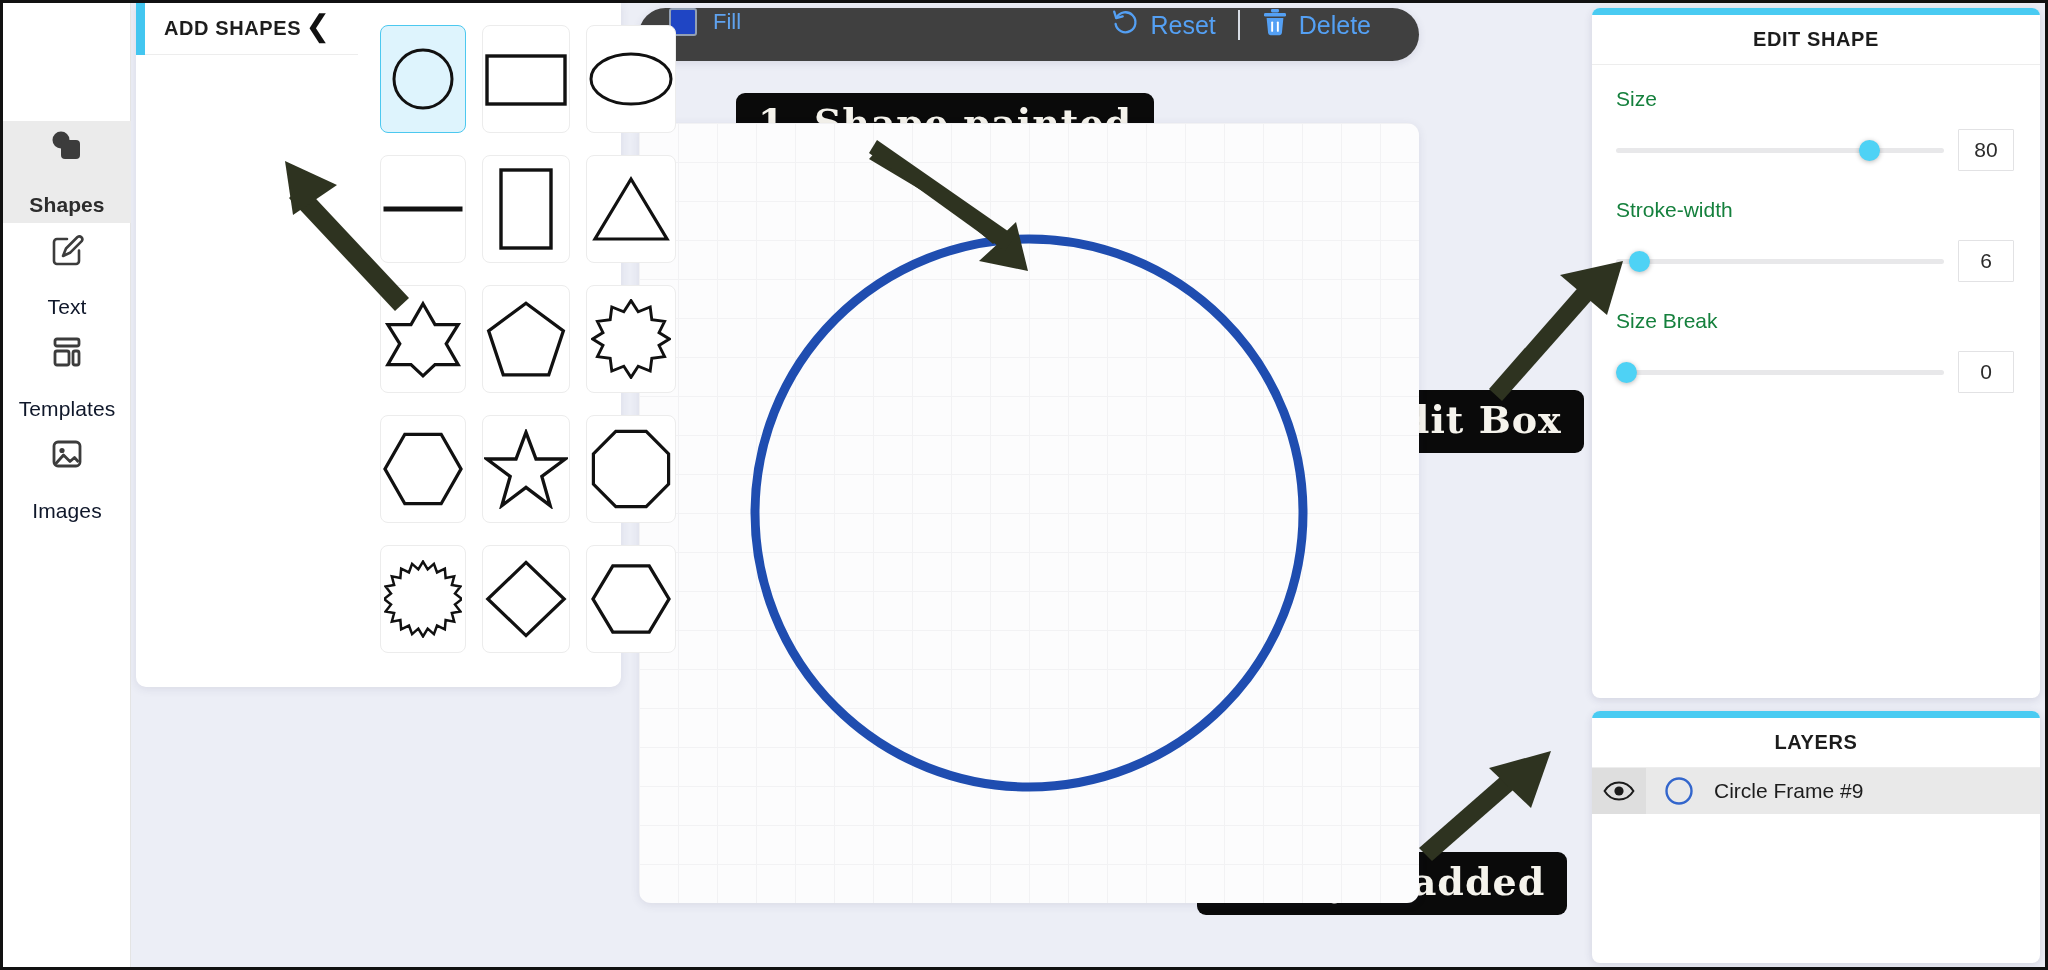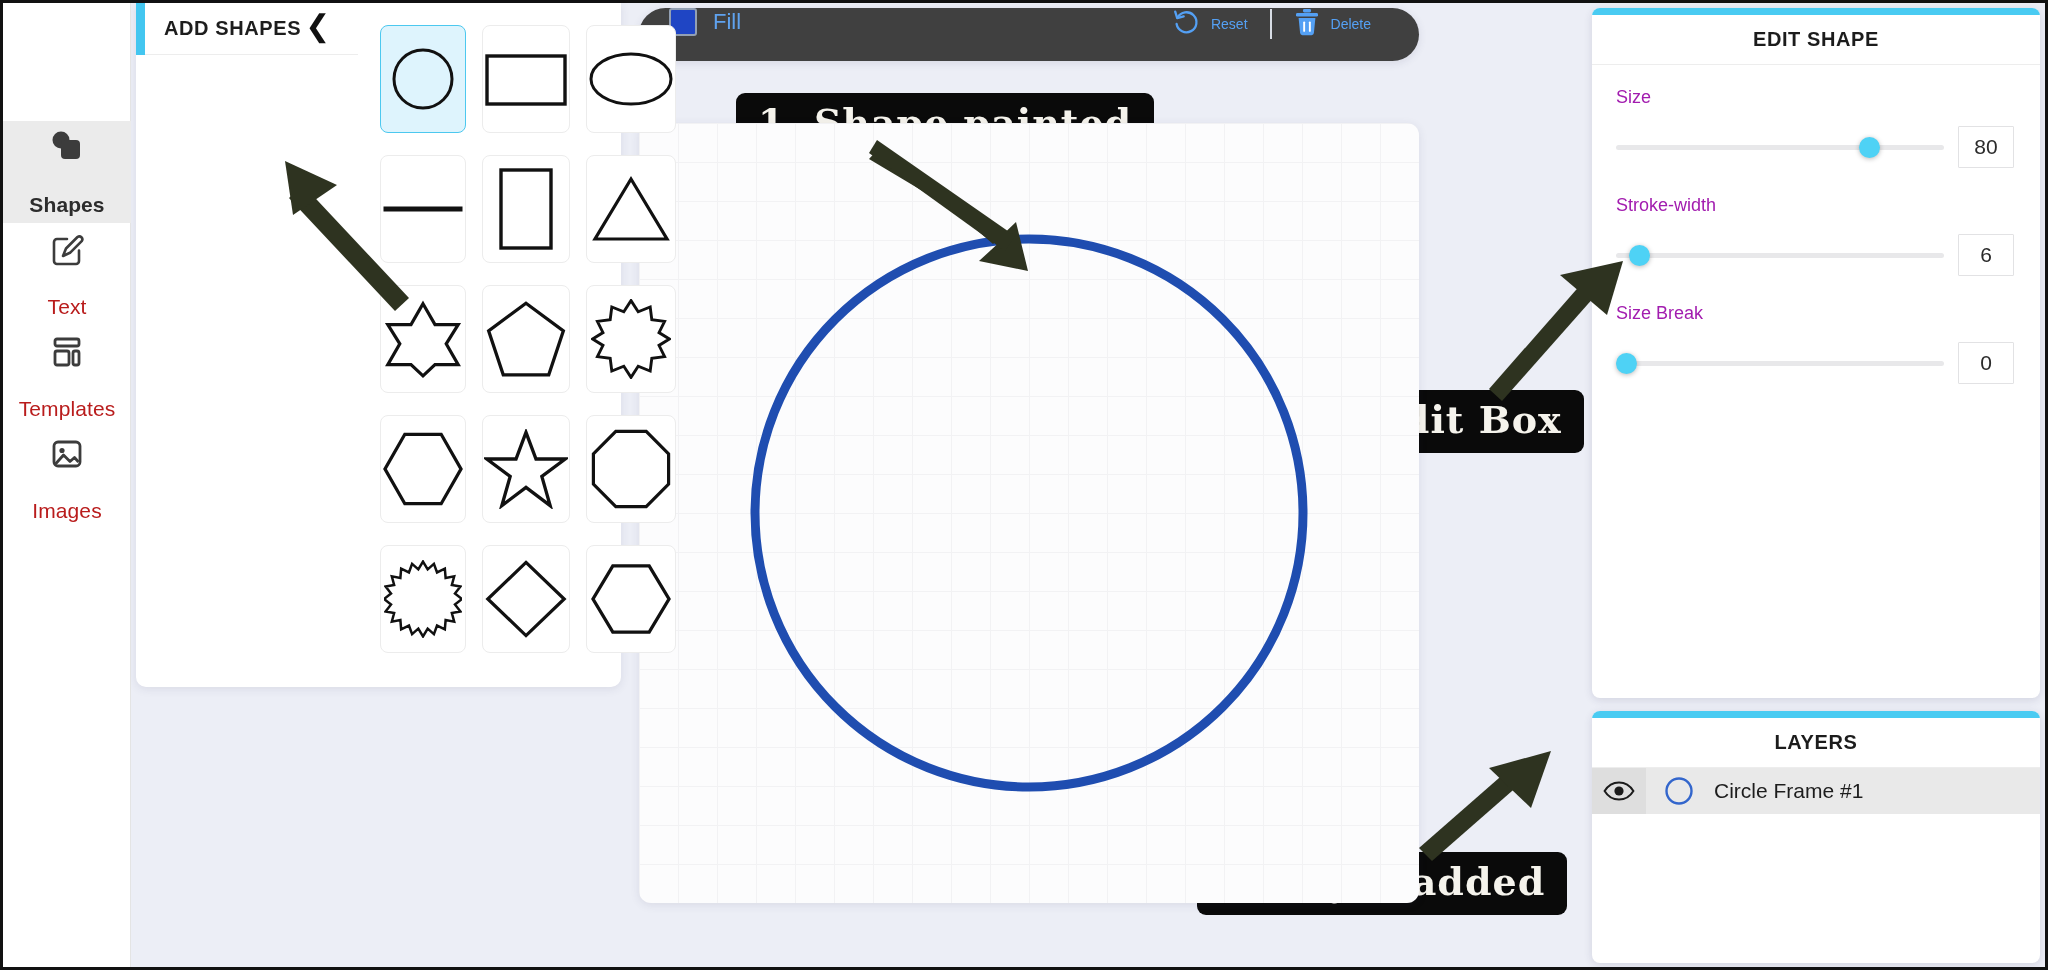--- a/index.html
+++ b/index.html
@@ -26,21 +26,21 @@
     z-index: 6;
   }
   .rail-item {
     width: 128px; height: 102px;
     display: flex; flex-direction: column;
     align-items: center; justify-content: center;
     gap: 24px; cursor: pointer;
   }
   .rail-item.active { background: #ebebeb; }
   .rail-label {
-    font-size: 21px; color: #b91c1c; font-weight: 400;
+    font-size: 21px; color: #0f172a; font-weight: 400;
     letter-spacing: .1px;
   }
   .rail-item.active .rail-label { font-weight: 700; color: #2c2c2c; }
   .rail-icon { width: 42px; height: 42px; display:block; }
 
   
   #shapes-panel {
     position: absolute; left: 133px; top: 0;
     width: 485px; height: 684px;
     background: #ffffff;
@@ -106,21 +106,21 @@
     background: #1f45c4;
     border: 2px solid #93a0b3;
     border-radius: 3px;
   }
   #fill-label { font-size: 22px; color: #5fa2ee; }
   #toolbar-right {
     margin-left: auto; display: flex; align-items: center; gap: 0;
   }
   .tb-btn {
     display: flex; align-items: center; gap: 11px;
-    color: #54a0f4; font-size: 14px; cursor: pointer;
+    color: #54a0f4; font-size: 25px; cursor: pointer;
     padding: 0 22px;
   }
   #tb-divider {
     width: 2px; height: 30px; background: #d8dde5;
   }
 
   
   #canvas-wrap {
     position: absolute; left: 636px; top: 120px;
     width: 780px; height: 780px;
@@ -160,21 +160,21 @@
   .panel-title {
     height: 50px; margin-top: 7px;
     display: flex; align-items: center; justify-content: center;
     font-size: 20px; font-weight: 700; letter-spacing: .6px;
     color: #1c1c1c;
     border-bottom: 1px solid #ededed;
   }
   #edit-body { padding: 22px 26px 0 24px; }
   .ctrl { margin-bottom: 27px; }
   .ctrl-label {
-    font-size: 18px; color: #a21caf; margin-bottom: 18px;
+    font-size: 21px; color: #15803d; margin-bottom: 18px;
   }
   .ctrl-row { display: flex; align-items: center; gap: 14px; }
   .slider { position: relative; flex: 1; height: 24px; }
   .slider-track {
     position: absolute; left: 0; right: 0; top: 10px;
     height: 5px; background: #e8e8ea; border-radius: 3px;
   }
   .slider-thumb {
     position: absolute; top: 2px;
     width: 21px; height: 21px; border-radius: 50%;
@@ -488,21 +488,21 @@
         <svg width="32" height="22" viewBox="0 0 32 22" fill="none" stroke="#1b1b1b" stroke-width="2">
           <path d="M1.6 11C5 5.4 10.3 2.4 16 2.4S27 5.4 30.4 11C27 16.6 21.7 19.6 16 19.6S5 16.6 1.6 11z"></path>
           <circle cx="16" cy="11" r="4.6" fill="#1b1b1b" stroke="none"></circle>
         </svg>
       </div>
       <div class="layer-thumb">
         <svg width="30" height="30" viewBox="0 0 30 30" fill="none" stroke="#3366cc" stroke-width="2.4">
           <circle cx="15" cy="15" r="12.5"></circle>
         </svg>
       </div>
-      <div class="layer-name">Circle Frame #1</div>
+      <div class="layer-name">Circle Frame #9</div>
     </div>
   </section>
 
   <svg id="annotations" viewBox="0 0 2048 970">
     <g fill="#2e3320">
 
       <path d="M866,156 L1000,236 L976,258 L1025,268 L1013,219 L990,241 L877,144 Z"></path>
       <path d="M866,150 L1002,248 L1012,233 L874,137 Z"></path>
 
       <path d="M406,295 L300,182 L286,195 L392,308 Z"></path>

